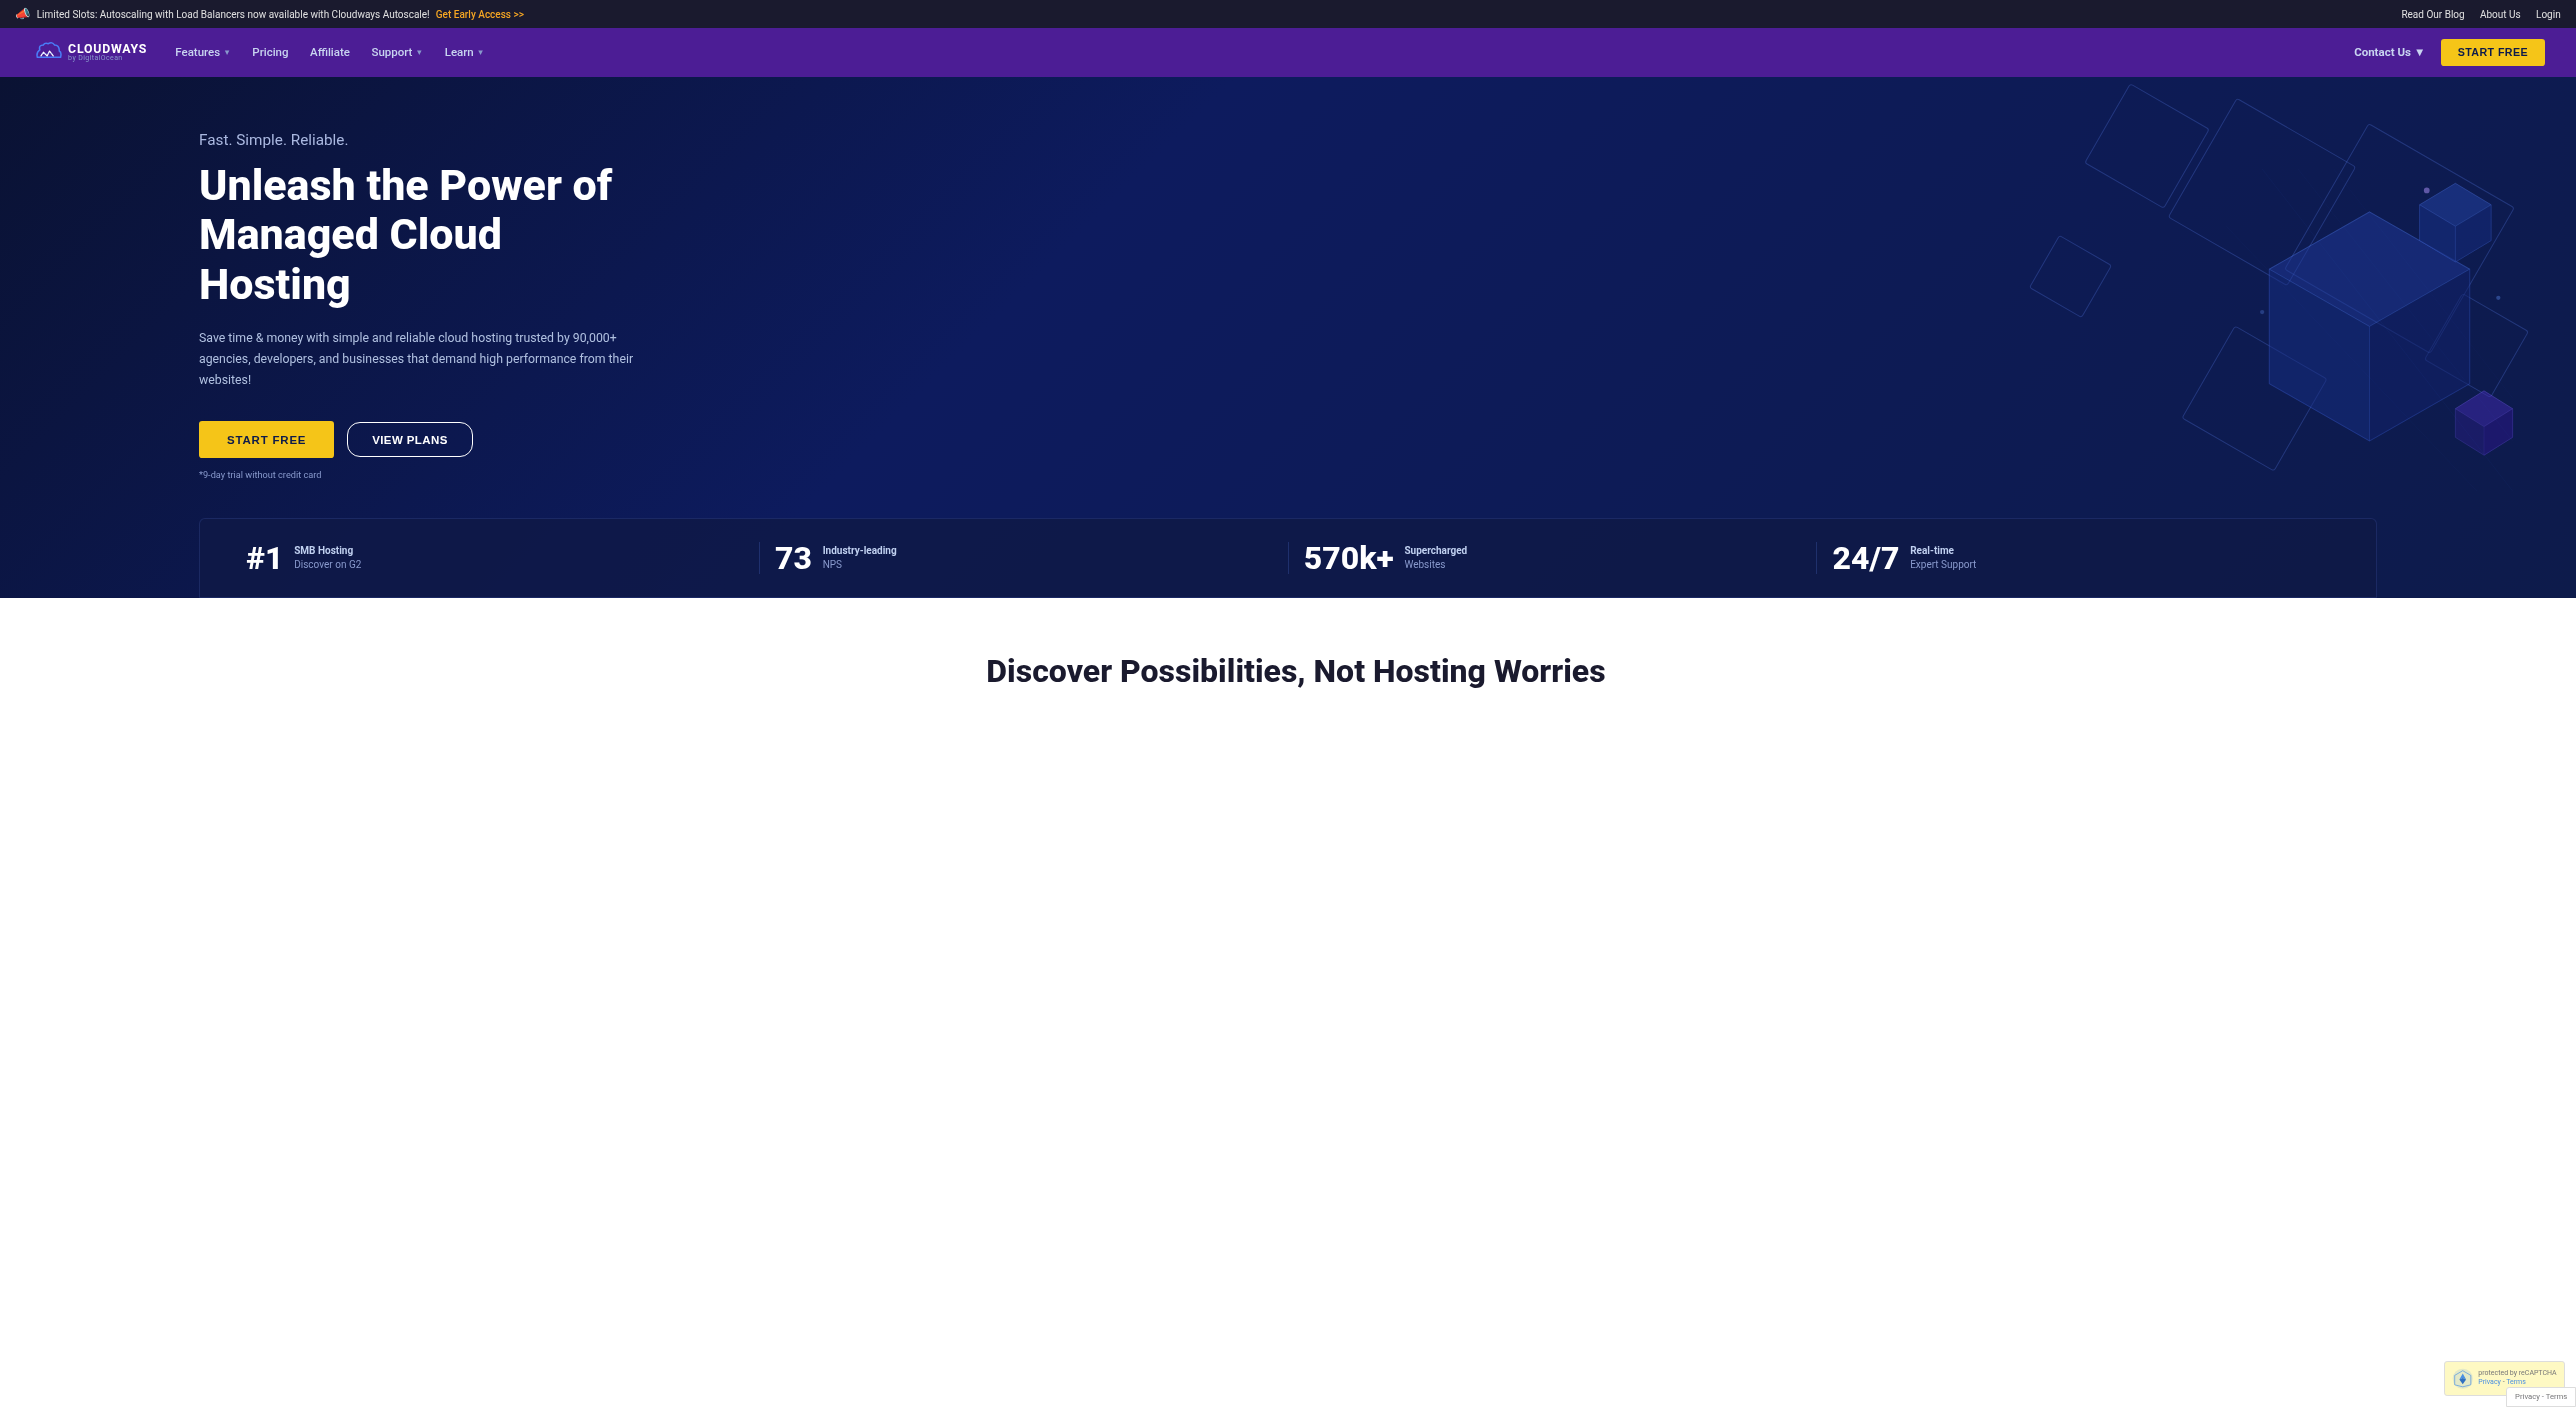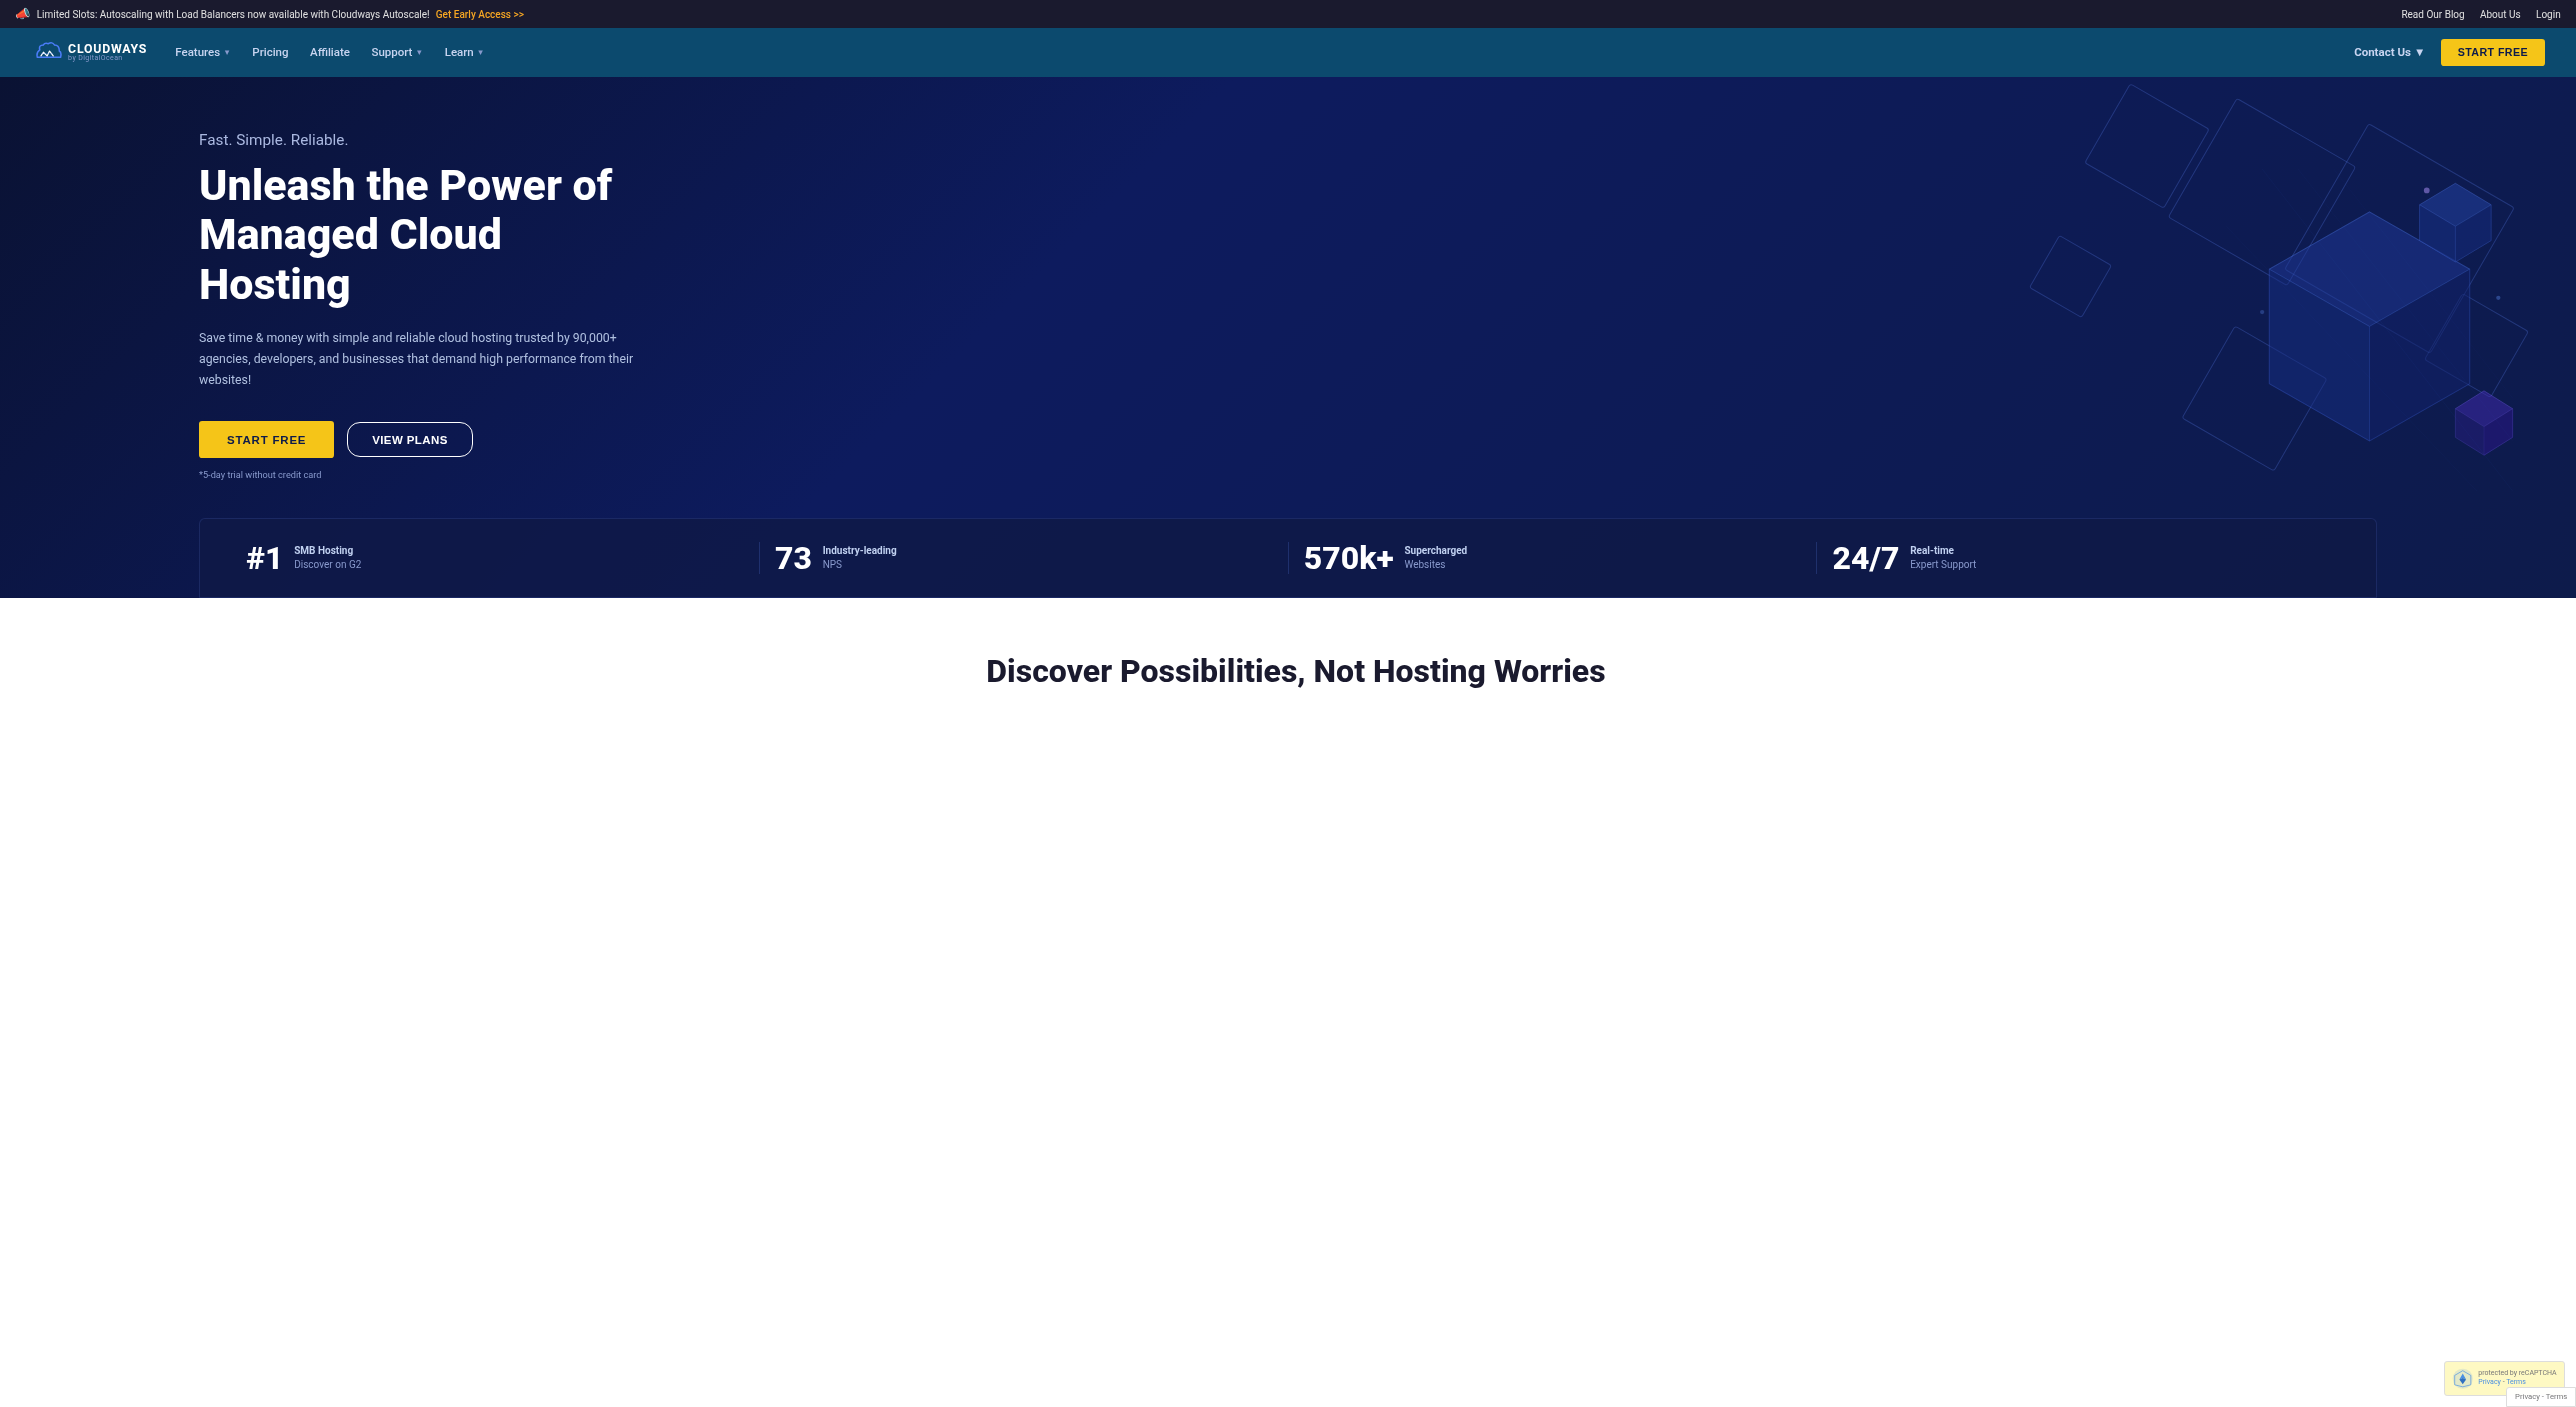--- a/index.html
+++ b/index.html
@@ -39,21 +39,21 @@
       gap: 15.3px;
     }
     .top-bar-right a {
       color: #e0e0e0;
       text-decoration: none;
       font-size: 10px;
     }
 
     
     .navbar {
-      background: #0c4a6e;
+      background: #4c1d95;
       padding: 10.7px 31px;
       display: flex;
       align-items: center;
       justify-content: space-between;
       position: relative;
       z-index: 100;
     }
     .nav-left {
       display: flex;
       align-items: center;
@@ -436,21 +436,21 @@
   </div>
 
   <div class="hero-content">
     <p class="hero-tagline">Fast. Simple. Reliable.</p>
     <h1 class="hero-title">Unleash the Power of Managed Cloud Hosting</h1>
     <p class="hero-desc">Save time &amp; money with simple and reliable cloud hosting trusted by 90,000+ agencies, developers, and businesses that demand high performance from their websites!</p>
     <div class="hero-buttons">
       <button class="btn-start-free">START FREE</button>
       <button class="btn-view-plans">VIEW PLANS</button>
     </div>
-    <p class="trial-note">*5-day trial without credit card</p>
+    <p class="trial-note">*9-day trial without credit card</p>
   </div>
 
   <div class="stats-bar">
     <div class="stat-item">
       <span class="stat-number">#1</span>
       <div class="stat-desc">
         <strong>SMB Hosting</strong>
         <span>Discover on G2</span>
       </div>
     </div>

